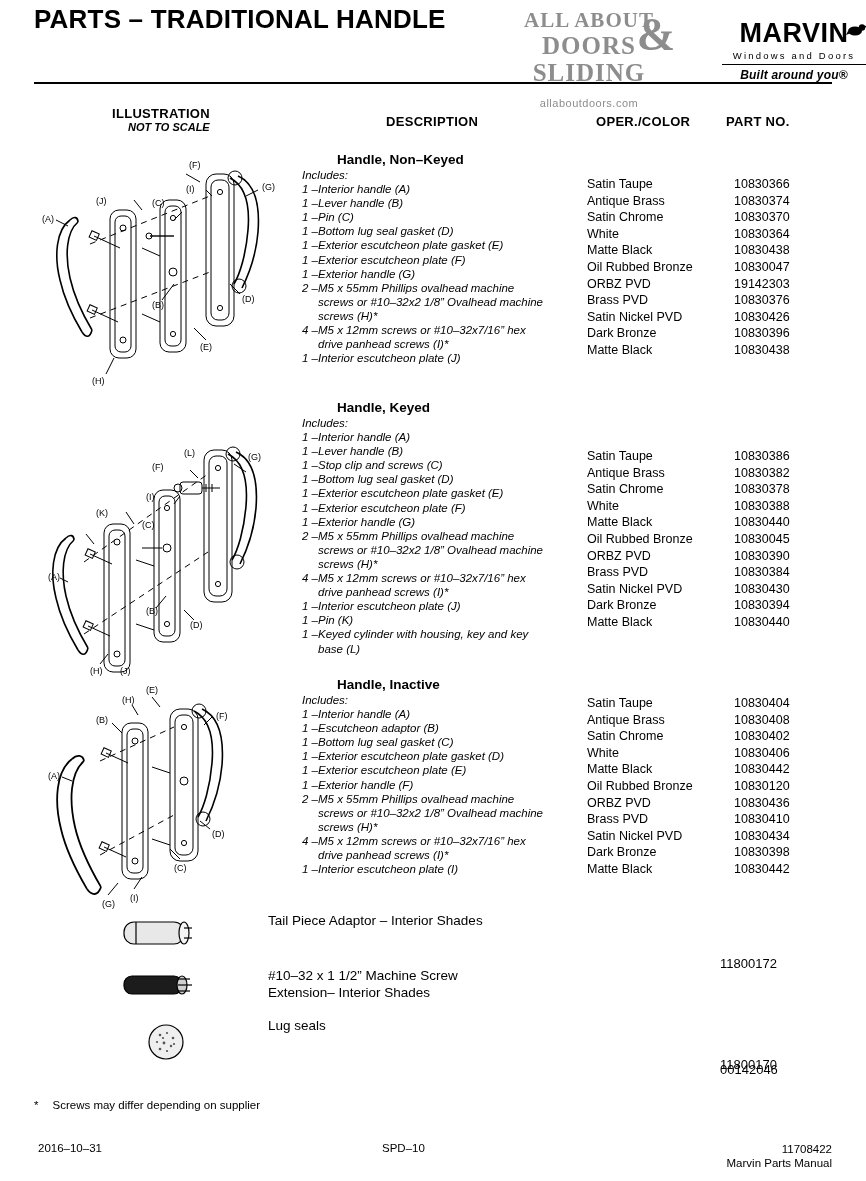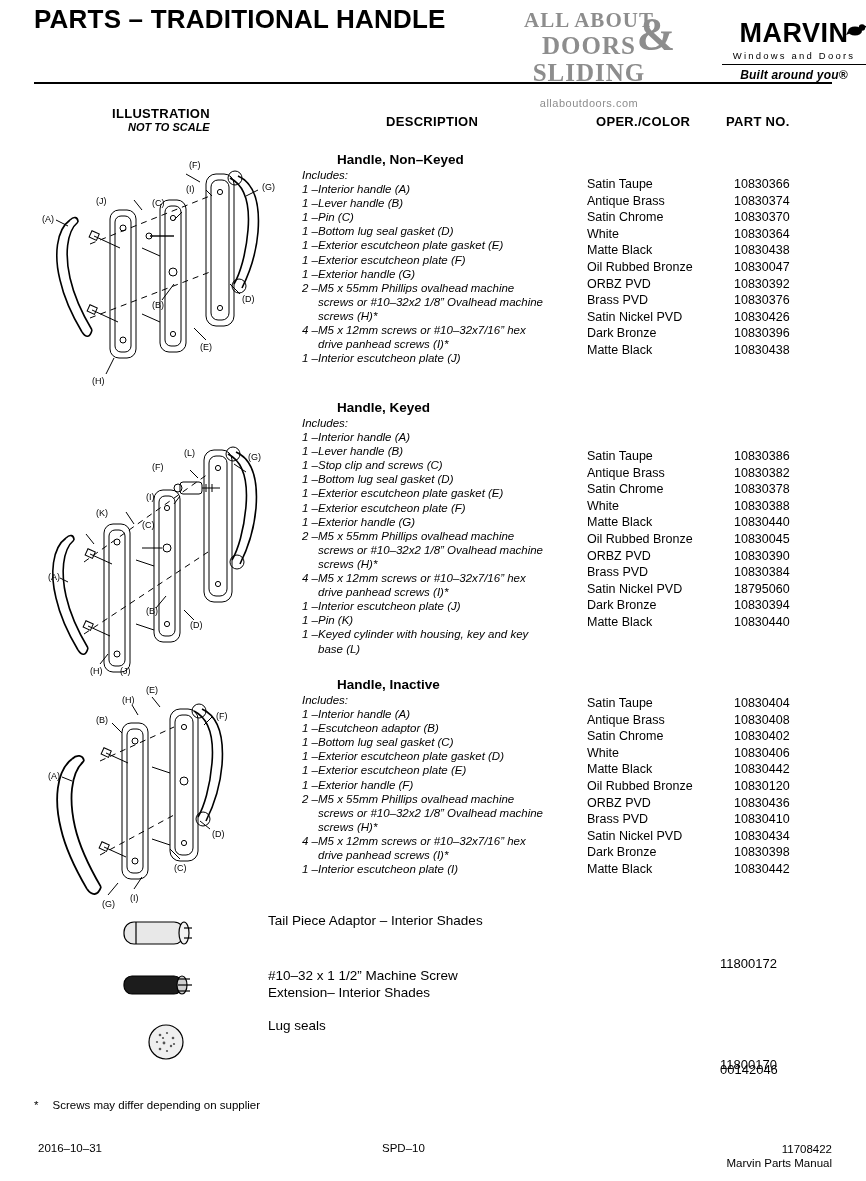--- a/index.html
+++ b/index.html
@@ -318,21 +318,21 @@
       <div>Dark Bronze</div>
       <div>Matte Black</div>
     </div>
     <div class="parts" style="top:24px;">
       <div>10830366</div>
       <div>10830374</div>
       <div>10830370</div>
       <div>10830364</div>
       <div>10830438</div>
       <div>10830047</div>
-      <div>10830392</div>
+      <div>19142303</div>
       <div>10830376</div>
       <div>10830426</div>
       <div>10830396</div>
       <div>10830438</div>
     </div>
 
     <svg class="illus" width="260" height="240" viewBox="0 0 260 240">
       <g class="ln" stroke-width="1">
 
         <path d="M36 68 C22 78 20 104 26 128 C31 150 42 170 48 180" stroke-width="1.6"></path>
@@ -435,21 +435,21 @@
     </div>
     <div class="parts" style="top:48px;">
       <div>10830386</div>
       <div>10830382</div>
       <div>10830378</div>
       <div>10830388</div>
       <div>10830440</div>
       <div>10830045</div>
       <div>10830390</div>
       <div>10830384</div>
-      <div>18795060</div>
+      <div>10830430</div>
       <div>10830394</div>
       <div>10830440</div>
     </div>
 
     <svg class="illus" style="top:28px;" width="260" height="250" viewBox="0 0 260 250">
       <g class="ln" stroke-width="1">
         <path d="M32 110 C18 120 16 146 22 170 C27 192 38 212 44 222" stroke-width="1.6"></path>
         <path d="M40 112 C28 122 27 146 32 168 C37 190 48 210 54 220" stroke-width="1.6"></path>
         <path d="M32 110 C36 106 40 107 40 112" stroke-width="1.6"></path>
         <path d="M44 222 C48 228 52 228 54 220" stroke-width="1.6"></path>

